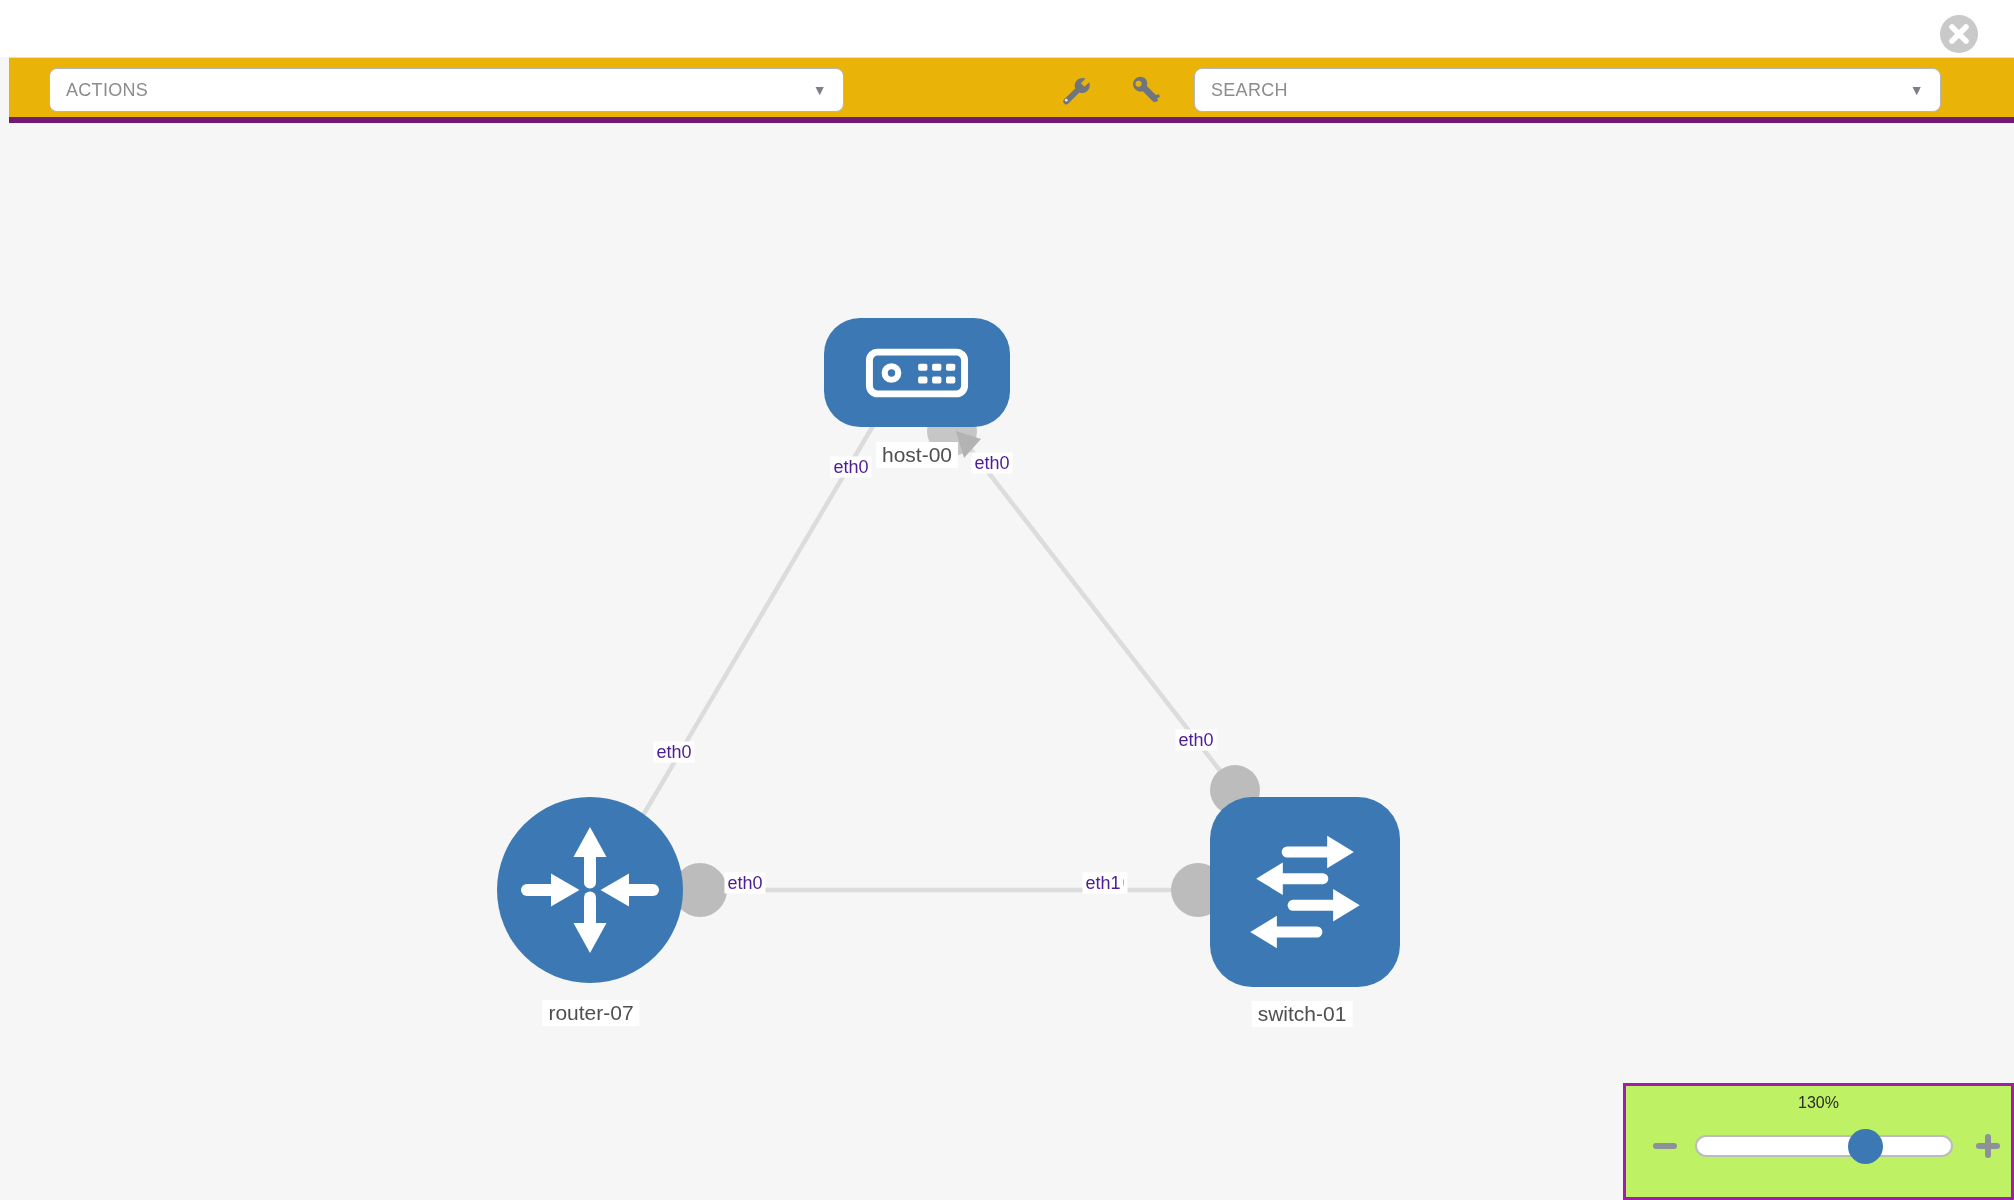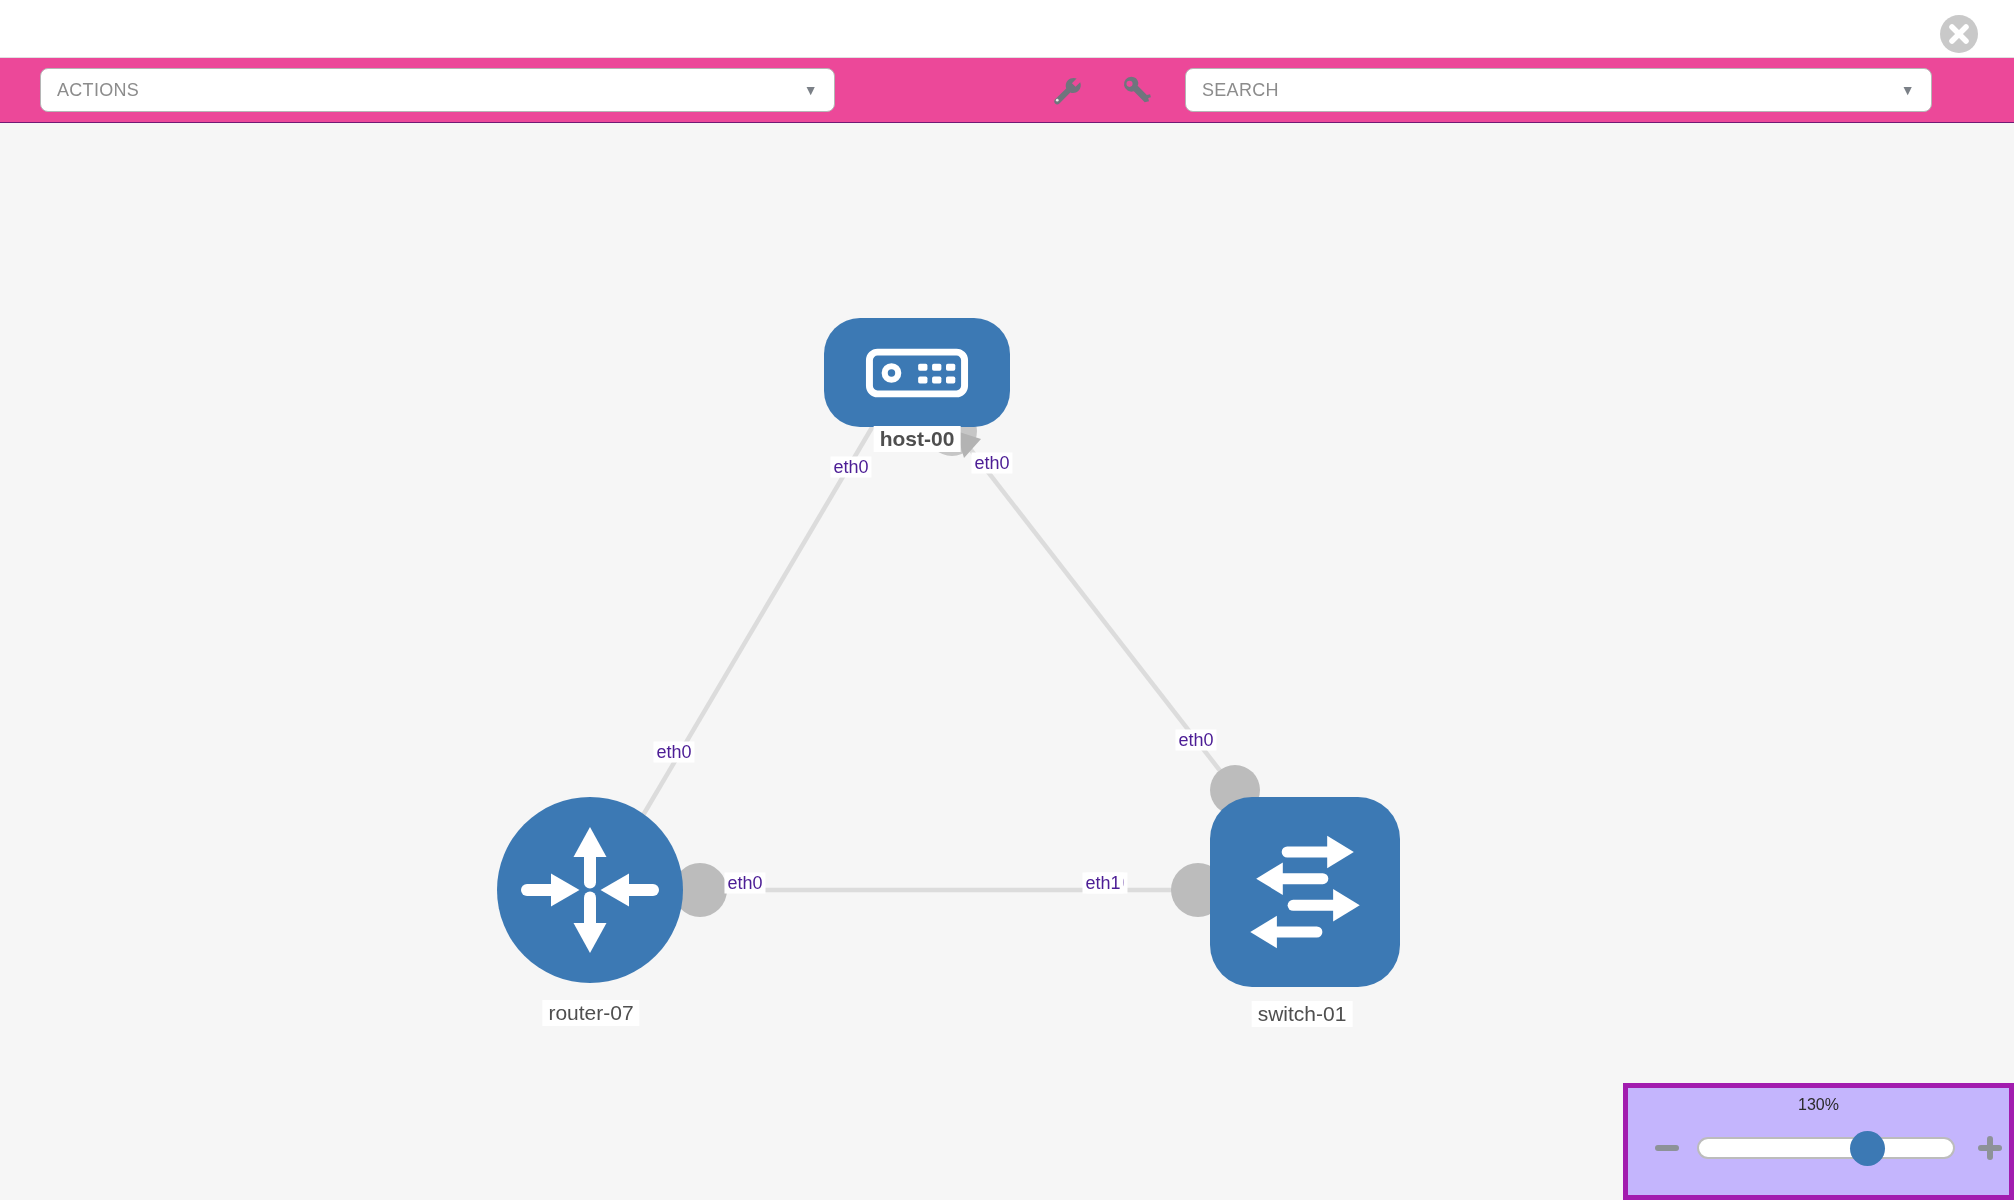--- a/index.html
+++ b/index.html
@@ -7,22 +7,22 @@
     font-family:"Liberation Sans", sans-serif; background:#f6f6f6; }
 
   
   .header { position:relative; height:57px; background:#ffffff; }
   .header-title { position:absolute; left:40px; top:0; line-height:57px;
     font-size:21px; font-weight:bold; color:#4d4d4d; letter-spacing:.2px; }
   .close-btn { position:absolute; right:36px; top:15px; width:38px; height:38px;
     cursor:pointer; }
 
   
-  .toolbar { position:relative; height:66px; background:#ec4899;
-    border-top:1px solid #e0e0e0; border-bottom:1px solid #701a75; }
+  .toolbar { position:relative; height:66px; background:#eab308;
+    border-top:1px solid #e0e0e0; border-bottom:6px solid #701a75;margin-left:9px; }
   .select-box { position:absolute; top:10px; height:44px; background:#fff;
     border:1px solid #b5b5b5; border-radius:8px; display:flex; align-items:center;
     padding:0 16px; color:#8c8c8c; font-size:18px; letter-spacing:.3px; cursor:pointer; }
   .select-box .caret { margin-left:auto; color:#7b8087; font-size:14px; }
   #actions-box { left:40px; width:795px; }
   #search-box  { left:1185px; width:747px; }
   .tool-icon { position:absolute; top:16px; width:32px; height:32px; cursor:pointer; }
   #wrench-icon { left:1051px; }
   #key-icon    { left:1121px; }
 
@@ -37,21 +37,21 @@
 
   .node-label { position:absolute; transform:translate(-50%,-50%);
     background:#ffffff; color:#4f4f4f; font-size:21px; padding:1px 6px;
     white-space:nowrap; }
   .iface-label { position:absolute; transform:translate(-50%,-50%);
     background:#ffffff; color:#4c1d95; font-size:18px; padding:0 3px;
     white-space:nowrap; }
 
   
   .zoom-panel { position:absolute; left:1623px; top:960px; width:391px; height:117px;
-    background:#c4b5fd; border:5px solid #a21caf; }
+    background:#bef264; border:3px solid #a21caf; }
   .zoom-level { position:absolute; top:8px; left:0; width:100%; text-align:center;
     font-size:16px; color:#2b2b2b; }
   .zoom-minus, .zoom-plus { position:absolute; top:46px; width:28px; height:28px;
     cursor:pointer; display:flex; align-items:center; justify-content:center; }
   .zoom-minus { left:25px; }
   .zoom-plus  { left:348px; }
   .hbar { width:24px; height:6px; border-radius:3px; background:#8d9298; }
   .plus-wrap { position:relative; width:24px; height:24px; }
   .plus-wrap .h { position:absolute; left:0; top:9px; width:24px; height:6px; border-radius:3px; background:#8d9298; }
   .plus-wrap .v { position:absolute; left:9px; top:0; width:6px; height:24px; border-radius:3px; background:#8d9298; }
@@ -144,21 +144,21 @@
         <line x1="12" y1="-9" x2="-18" y2="-9"></line>
         <polygon points="-33,-9 -15,-20 -15,2" stroke="none"></polygon>
         <line x1="-8" y1="9" x2="22" y2="9"></line>
         <polygon points="37,9 19,-2 19,20" stroke="none"></polygon>
         <line x1="8" y1="27" x2="-22" y2="27"></line>
         <polygon points="-37,27 -19,16 -19,38" stroke="none"></polygon>
       </g>
     </svg>
   </div>
 
-  <span class="node-label" style="left:917px; top:316px;font-weight:bold;">host-00</span>
+  <span class="node-label" style="left:917px; top:332px;">host-00</span>
   <span class="node-label" style="left:591px; top:890px;">router-07</span>
   <span class="node-label" style="left:1302px; top:891px;">switch-01</span>
 
   <span class="iface-label" style="left:851px; top:344px;">eth0</span>
   <span class="iface-label" style="left:674px; top:629px;">eth0</span>
   <span class="iface-label" style="left:992px; top:340px;">eth0</span>
   <span class="iface-label" style="left:1196px; top:617px;">eth0</span>
   <span class="iface-label" style="left:745px; top:760px;">eth0</span>
   <span class="iface-label" style="left:1107px; top:760px;">eth0</span>
   <span class="iface-label" style="left:1103px; top:760px;">eth1</span>

